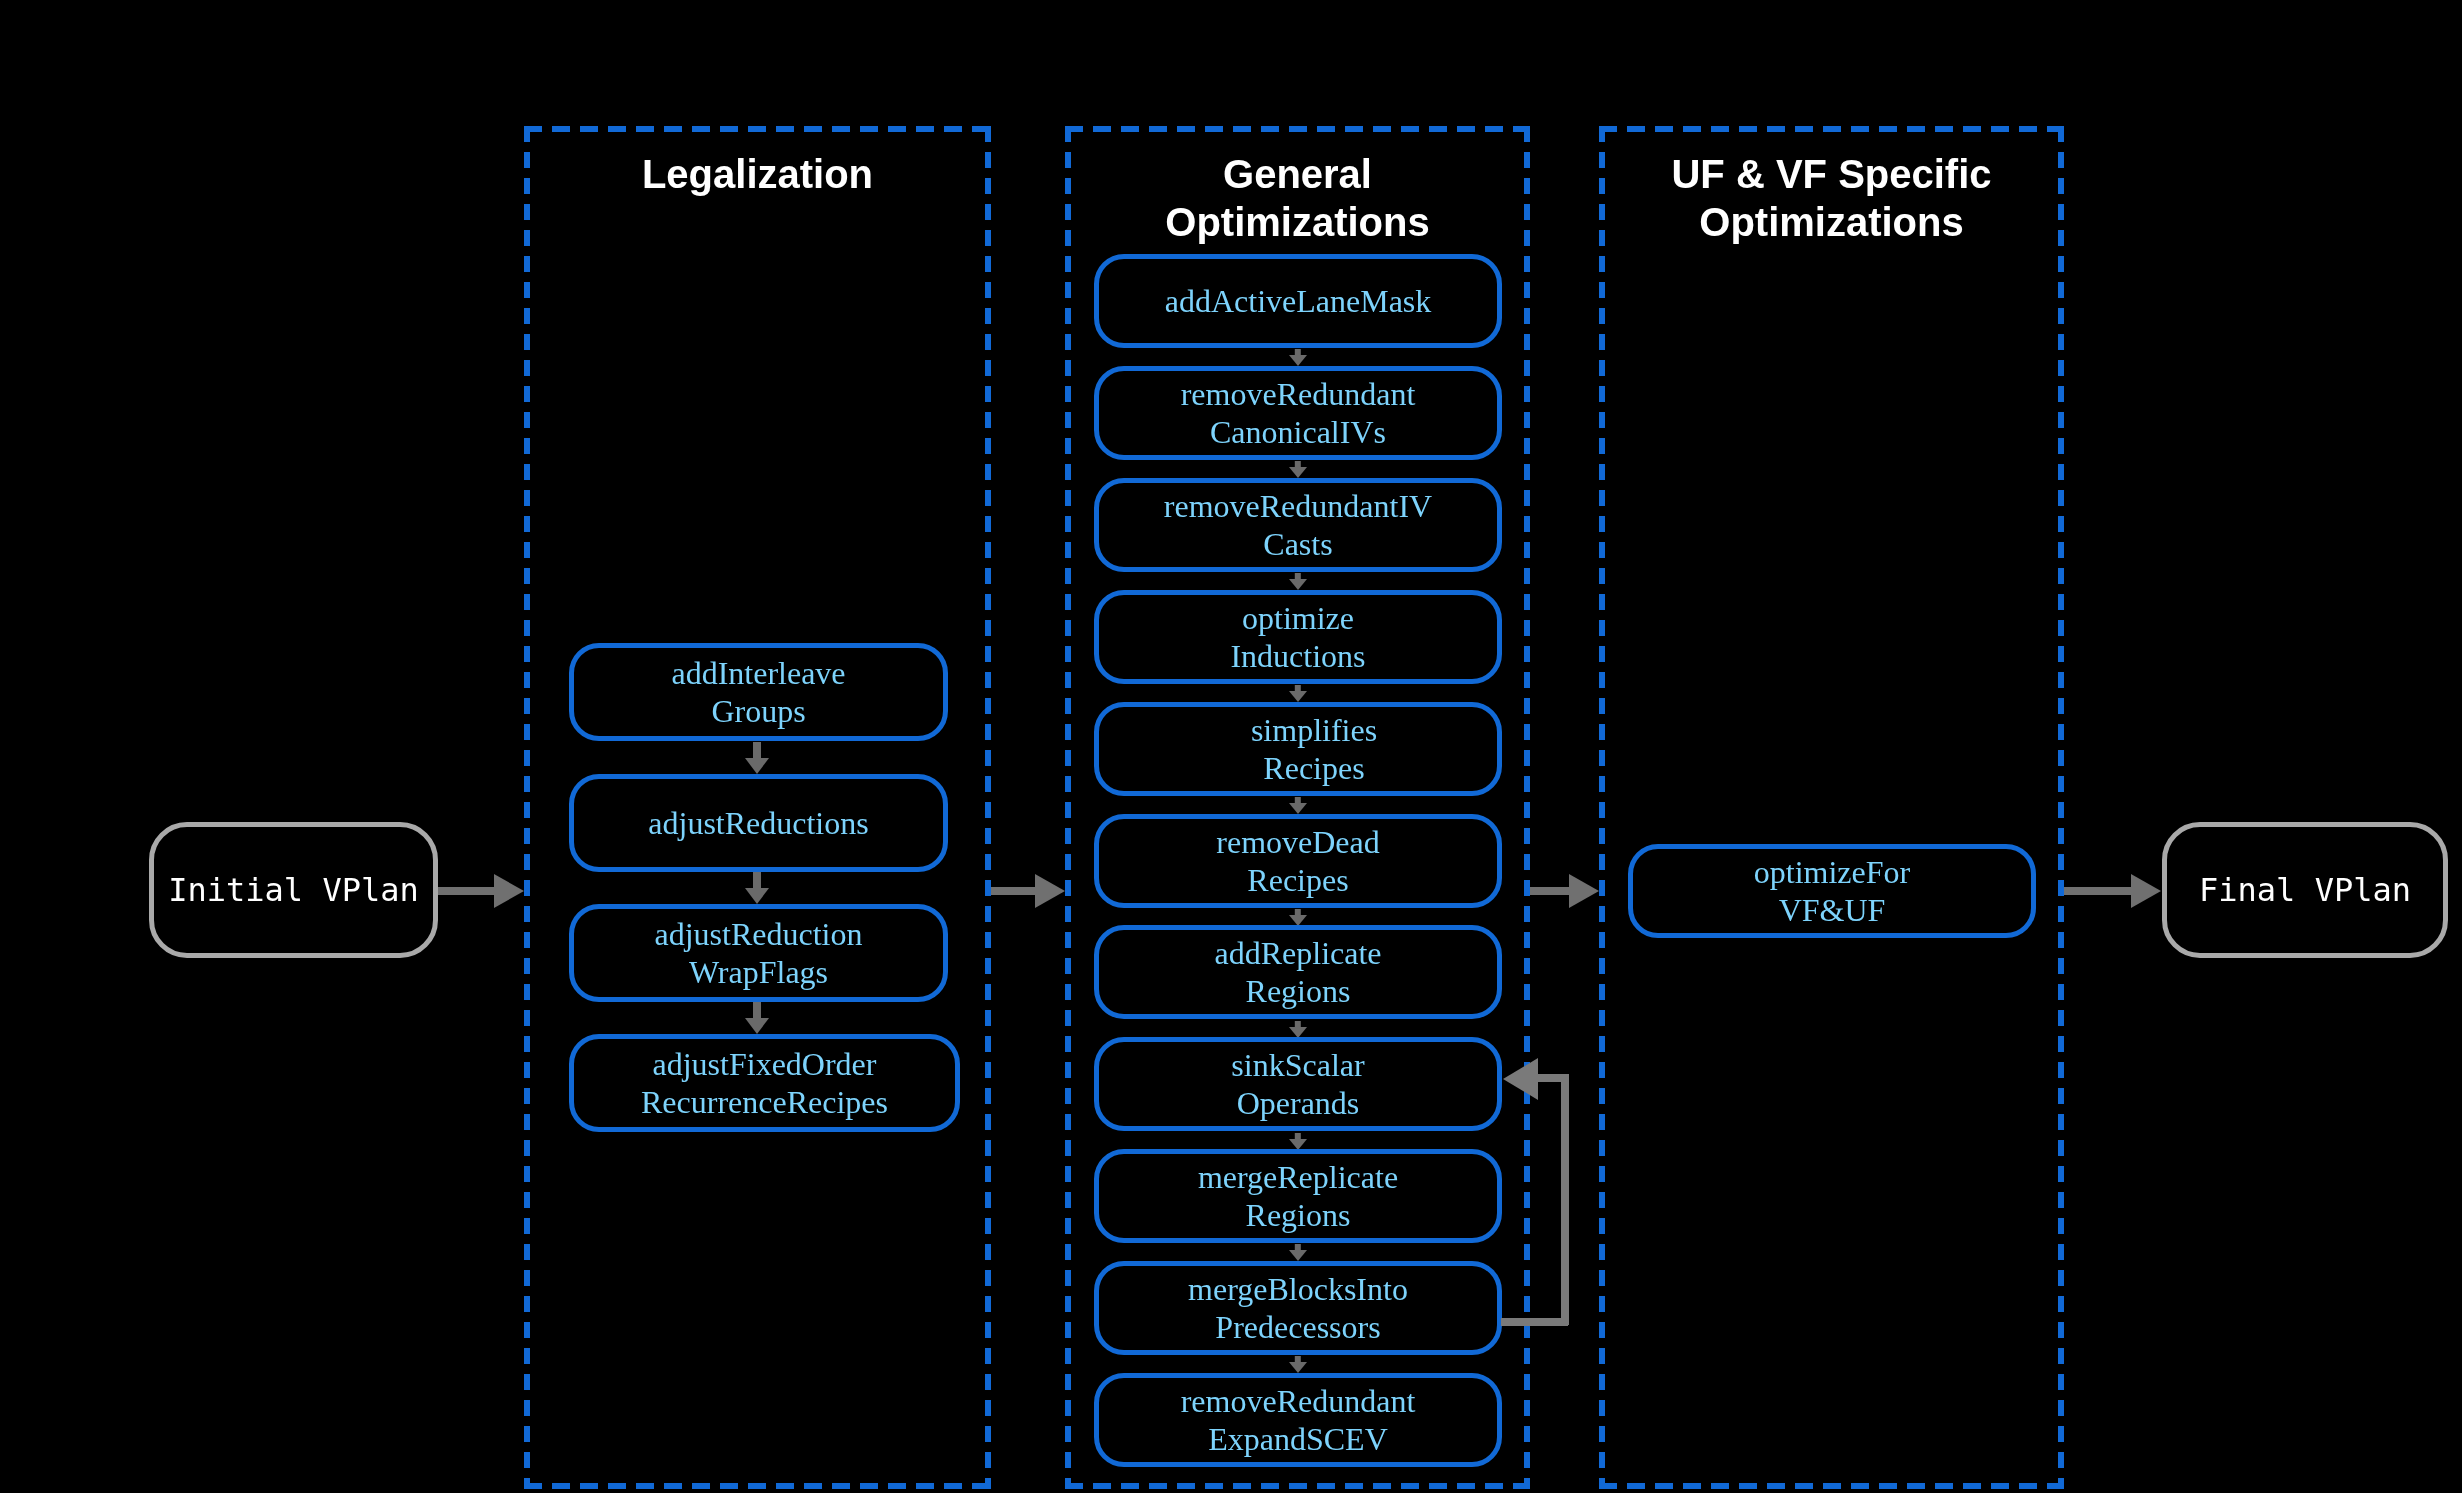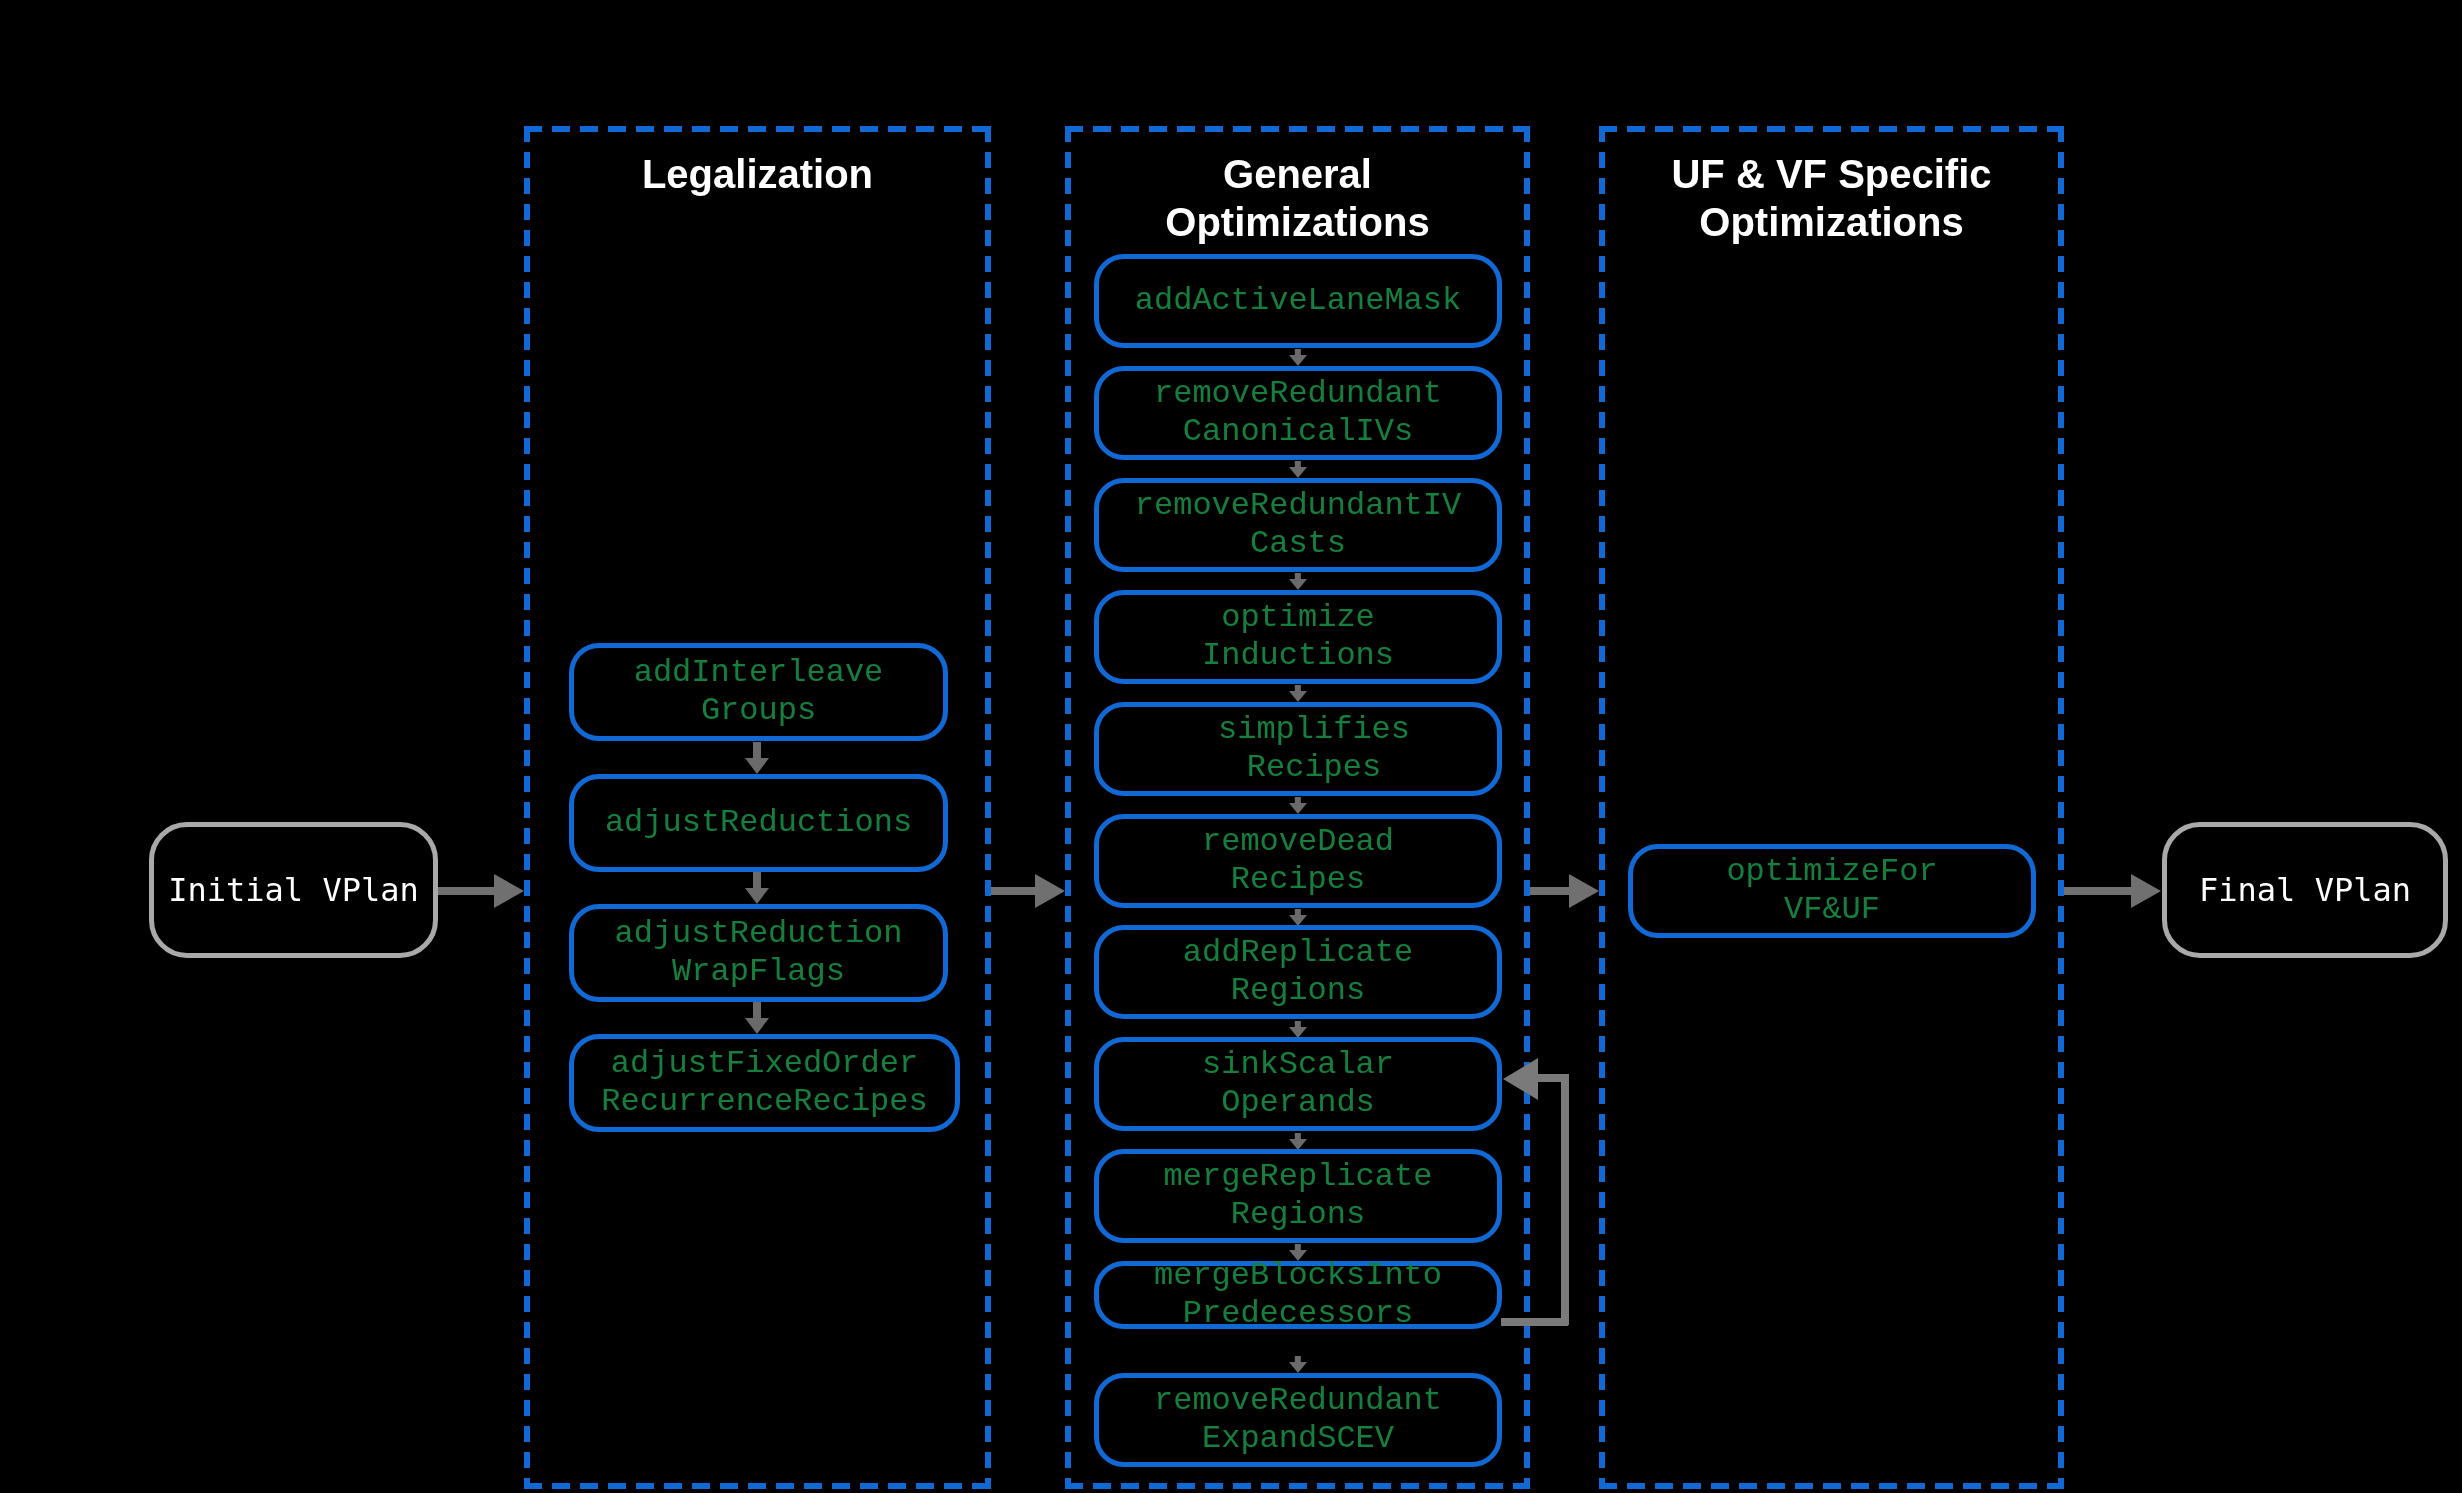--- a/index.html
+++ b/index.html
@@ -11,21 +11,21 @@
   .col{position:absolute;top:126px;height:1363px;box-sizing:border-box;}
   .col .edge{position:absolute;background-repeat:repeat;}
   .col .edge.h{left:0;width:100%;height:5.6px;
       background-image:repeating-linear-gradient(90deg,#1169d6 0 17.6px,transparent 17.6px 28px);}
   .col .edge.v{top:0;height:100%;width:5.6px;
       background-image:repeating-linear-gradient(180deg,#1169d6 0 16px,transparent 16px 26px);}
   .edge.top{top:0;} .edge.bottom{bottom:0;} .edge.left{left:0;} .edge.right{right:0;}
   .col-title{position:absolute;top:24px;left:0;width:100%;text-align:center;color:#fff;
       font-size:40px;line-height:48px;font-weight:700;white-space:pre-line;}
   .node{position:absolute;box-sizing:border-box;background:#000;border:5.6px solid #1169d6;
-      border-radius:30px;color:#15803d;font-family:Liberation Mono, monospace;
+      border-radius:30px;color:#7dd3fc;font-family:Liberation Serif, serif;
       font-size:32px;line-height:38px;display:flex;align-items:center;justify-content:center;
       text-align:center;white-space:pre-line;}
   .terminal{position:absolute;box-sizing:border-box;background:#000;border:5.6px solid #a9a9a9;
       border-radius:38px;color:#fff;font-family:"DejaVu Sans Mono","Liberation Mono",monospace;
       font-size:32px;display:flex;align-items:center;justify-content:center;white-space:pre;}
   
   .varrow{position:absolute;}
   .varrow .stem{position:absolute;left:50%;transform:translateX(-50%);top:0;background:#6a6a6a;}
   .varrow .head{position:absolute;left:50%;transform:translateX(-50%);width:0;height:0;
       border-left-style:solid;border-right-style:solid;border-left-color:transparent;
@@ -136,21 +136,21 @@
     <div class="varrow small" style="left:223px;top:1007px;width:19px;height:17px;">
         <div class="stem"></div>
         <div class="head"></div>
       </div>
     <div class="node" style="left:29px;top:1023px;width:408px;height:94px;">mergeReplicate
 Regions</div>
     <div class="varrow small" style="left:223px;top:1118px;width:19px;height:17px;">
         <div class="stem"></div>
         <div class="head"></div>
       </div>
-    <div class="node" style="left:29px;top:1135px;width:408px;height:68px;">mergeBlocksInto
+    <div class="node" style="left:29px;top:1135px;width:408px;height:94px;">mergeBlocksInto
 Predecessors</div>
     <div class="varrow small" style="left:223px;top:1230px;width:19px;height:17px;">
         <div class="stem"></div>
         <div class="head"></div>
       </div>
     <div class="node" style="left:29px;top:1247px;width:408px;height:94px;">removeRedundant
 ExpandSCEV</div>
   </div>
 
   <div class="col" style="left:1599px;width:465px;">

